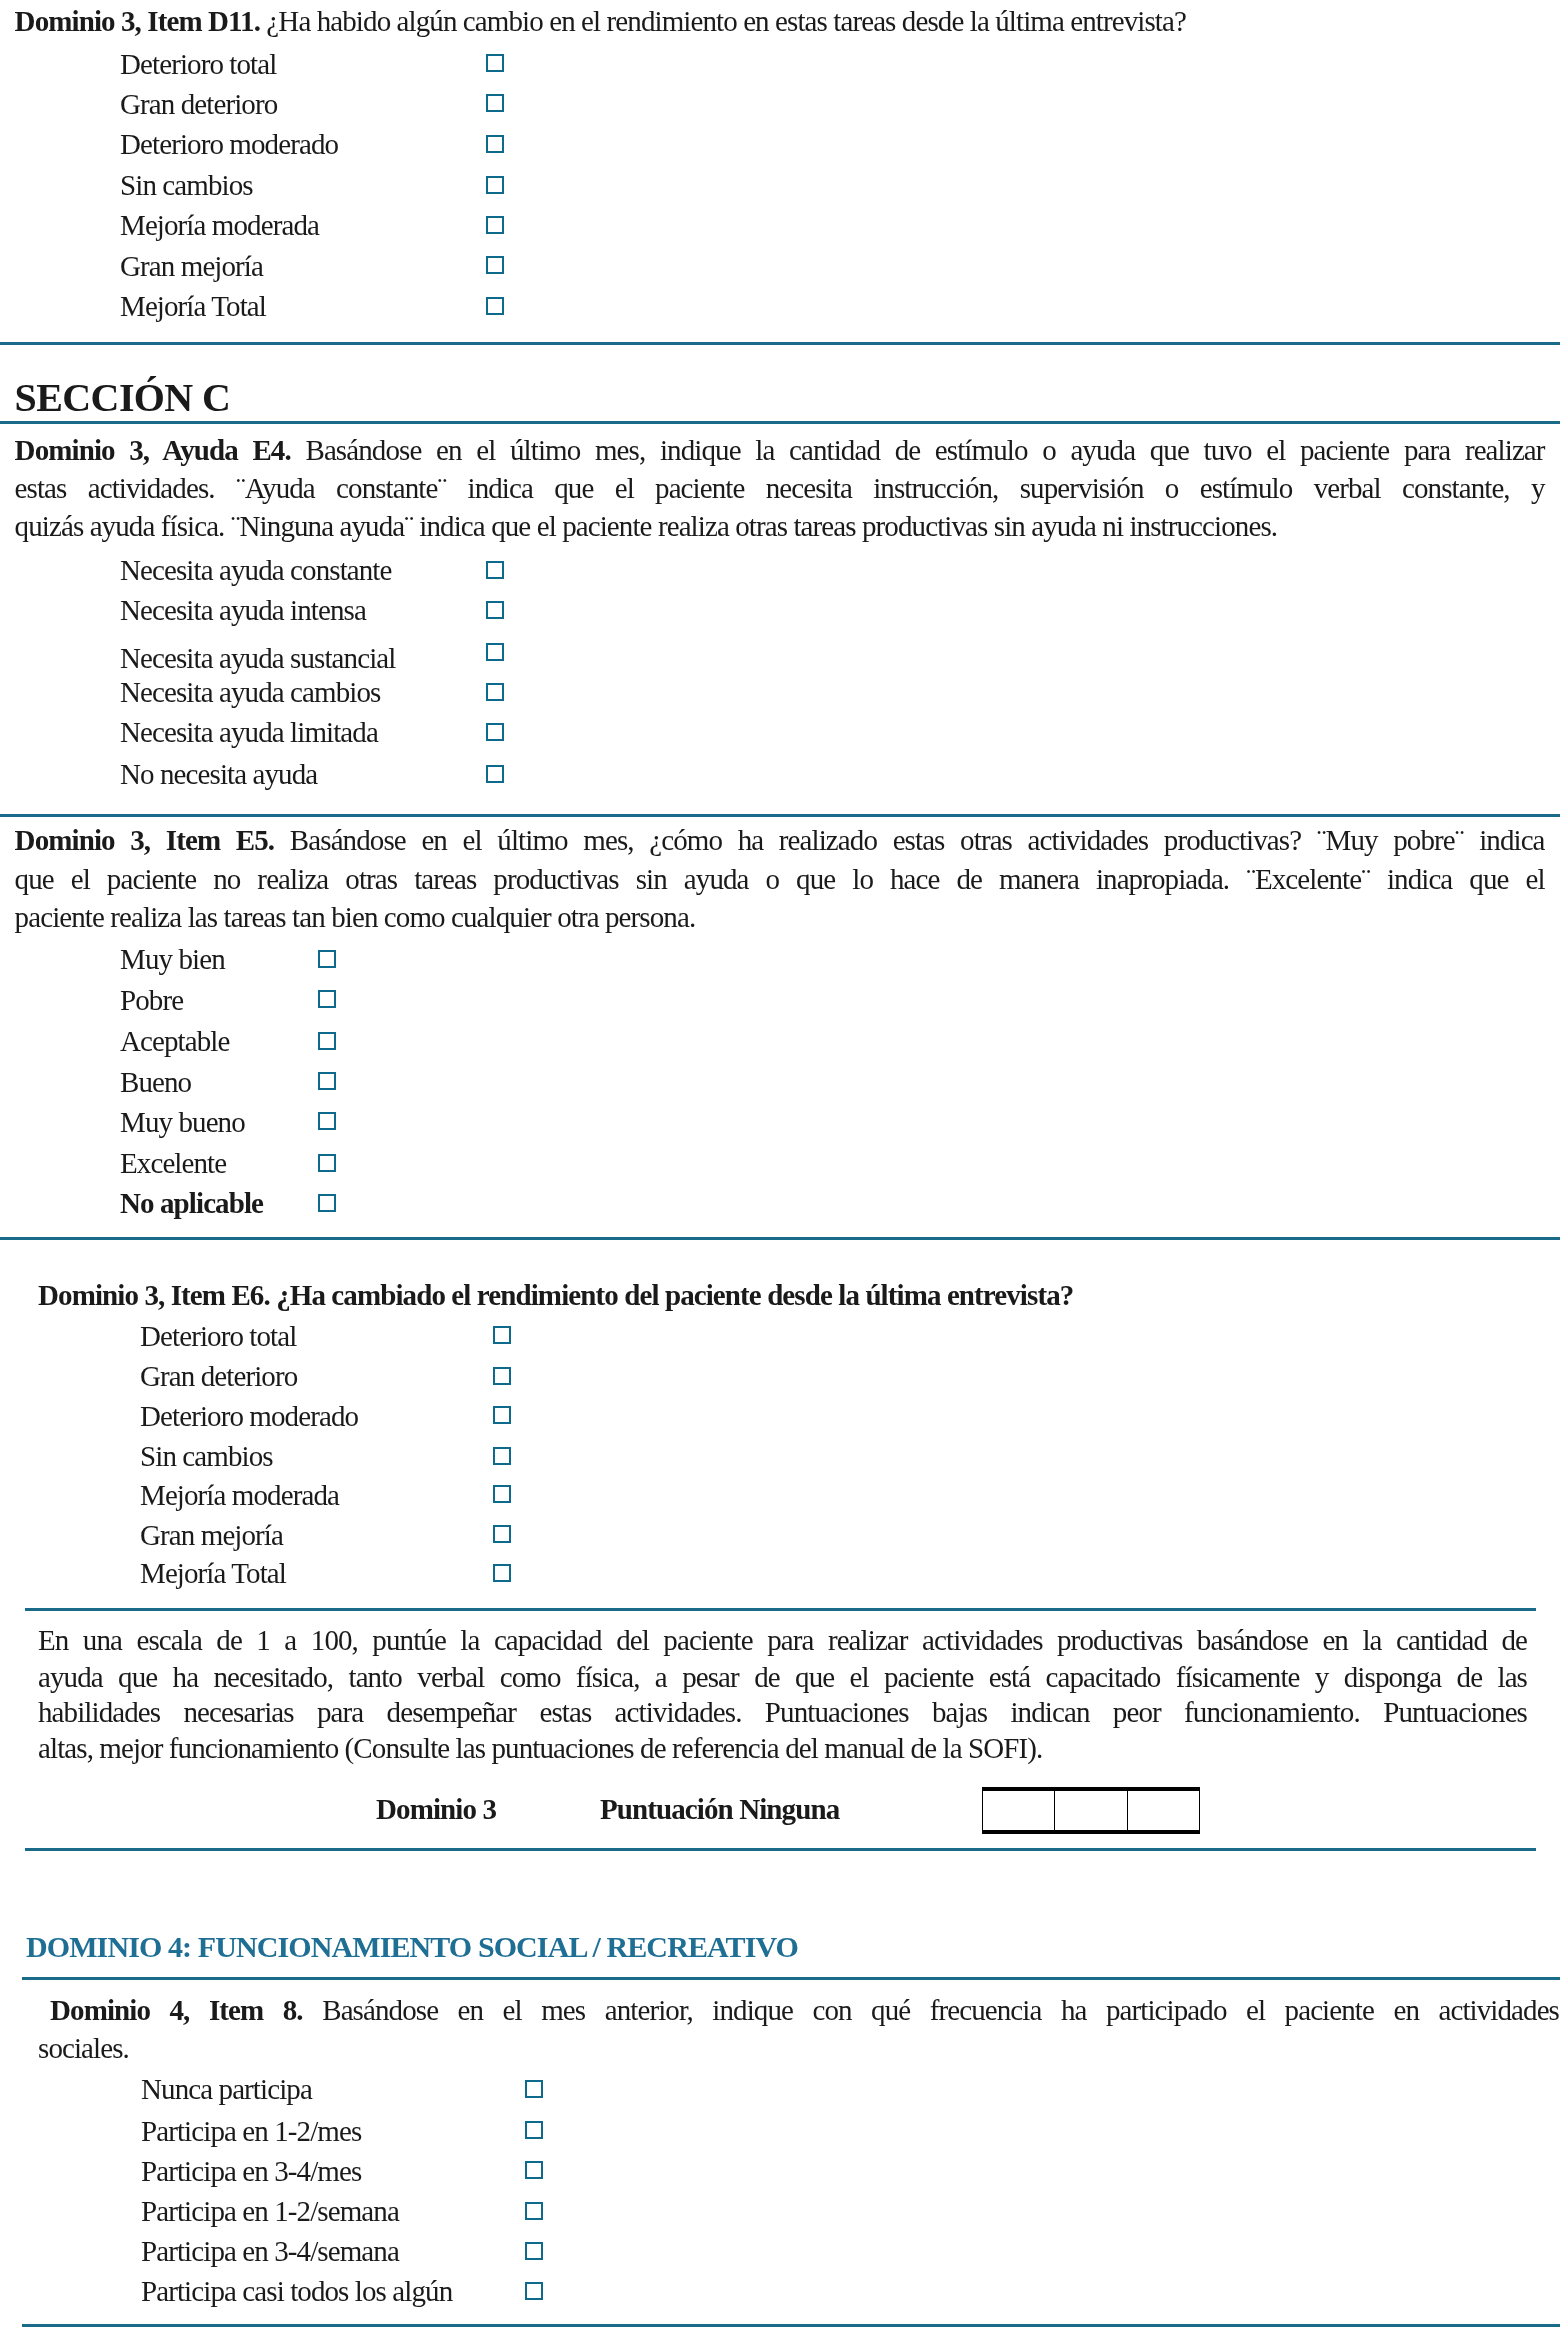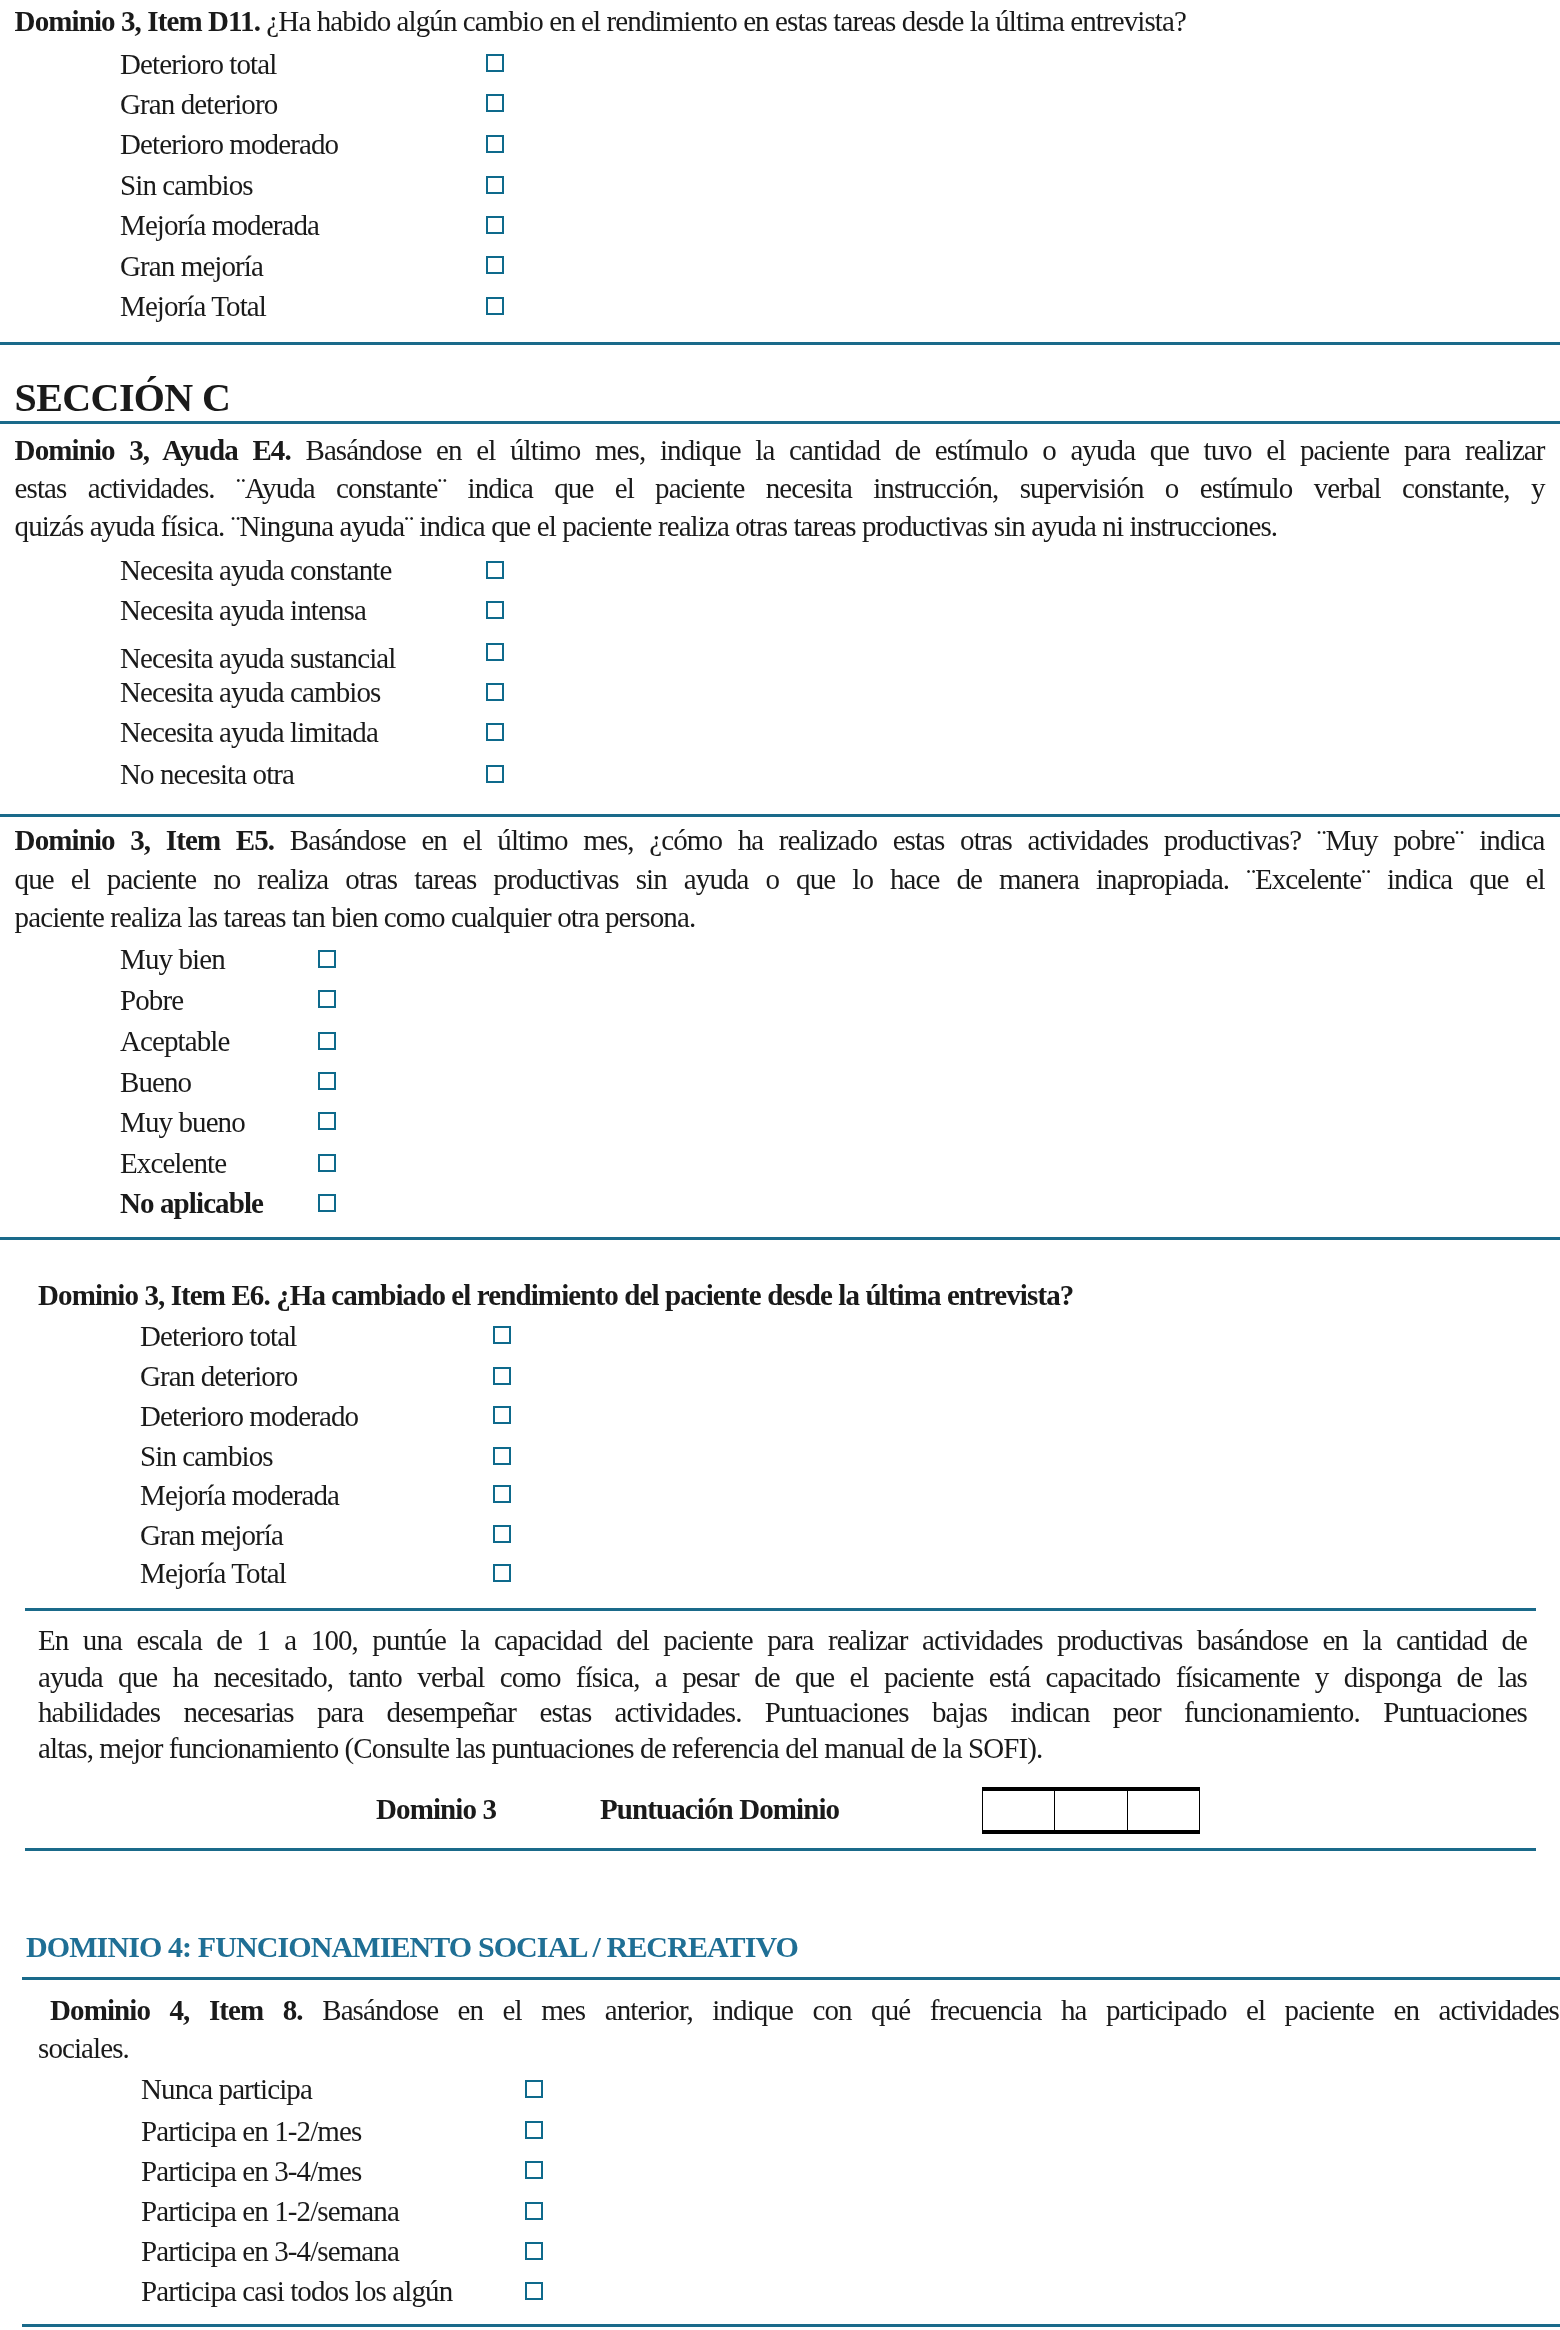--- a/index.html
+++ b/index.html
@@ -81,21 +81,21 @@
     </div>
     <div>
       <div class="abs txt" style="left: 120px; top: 678px;">Necesita ayuda cambios</div>
       <div class="cb" style="left: 486px; top: 683px;"></div>
     </div>
     <div>
       <div class="abs txt" style="left: 120px; top: 718px;">Necesita ayuda limitada</div>
       <div class="cb" style="left: 486px; top: 723px;"></div>
     </div>
     <div>
-      <div class="abs txt" style="left: 120px; top: 760px;">No necesita otra</div>
+      <div class="abs txt" style="left: 120px; top: 760px;">No necesita ayuda</div>
       <div class="cb" style="left: 486px; top: 765px;"></div>
     </div>
   </div>
 <div class="hr" style="left:0; width:1560px; top:814px;"></div>
 
 <div class="pline" style="left:14.6px; width:1530px; top:826px;">
   <span class="bold">Dominio 3, Item E5.</span><span> Basándose en el último mes, ¿cómo ha realizado estas otras actividades productivas? ¨Muy pobre¨ indica</span>
 </div>
 <div class="pline" style="left:14.6px; width:1530px; top:865px;">que el paciente no realiza otras tareas productivas sin ayuda o que lo hace de manera inapropiada. ¨Excelente¨ indica que el</div>
 <div class="pline last" style="left:14.6px; width:1530px; top:903px;">paciente realiza las tareas tan bien como cualquier otra persona.</div>
@@ -163,21 +163,21 @@
     </div>
   </div>
 <div class="hr" style="left:25px; width:1511px; top:1608px;"></div>
 
 <div class="pline" style="left:38px; width:1489px; top:1626px;">En una escala de 1 a 100, puntúe la capacidad del paciente para realizar actividades productivas basándose en la cantidad de</div>
 <div class="pline" style="left:38px; width:1489px; top:1663px;">ayuda que ha necesitado, tanto verbal como física, a pesar de que el paciente está capacitado físicamente y disponga de las</div>
 <div class="pline" style="left:38px; width:1489px; top:1698px;">habilidades necesarias para desempeñar estas actividades. Puntuaciones bajas indican peor funcionamiento. Puntuaciones</div>
 <div class="pline last" style="left:38px; width:1489px; top:1734px;">altas, mejor funcionamiento (Consulte las puntuaciones de referencia del manual de la SOFI).</div>
 
 <div class="abs txt bold" style="left:376px; top:1795px;">Dominio 3</div>
-<div class="abs txt bold" style="left:600px; top:1795px;">Puntuación Dominio</div>
+<div class="abs txt bold" style="left:600px; top:1795px;">Puntuación Ninguna</div>
 <div class="score-box" style="left:982px; top:1787px; width:218px; height:47px;">
   <div class="score-cell"></div>
   <div class="score-cell"></div>
   <div class="score-cell"></div>
 </div>
 <div class="hr" style="left:25px; width:1511px; top:1848px;"></div>
 
 <div class="abs dom4-title" style="left:26px; top:1930px;">DOMINIO 4: FUNCIONAMIENTO SOCIAL / RECREATIVO</div>
 <div class="hr" style="left:21.6px; width:1539px; top:1977px;"></div>
 

